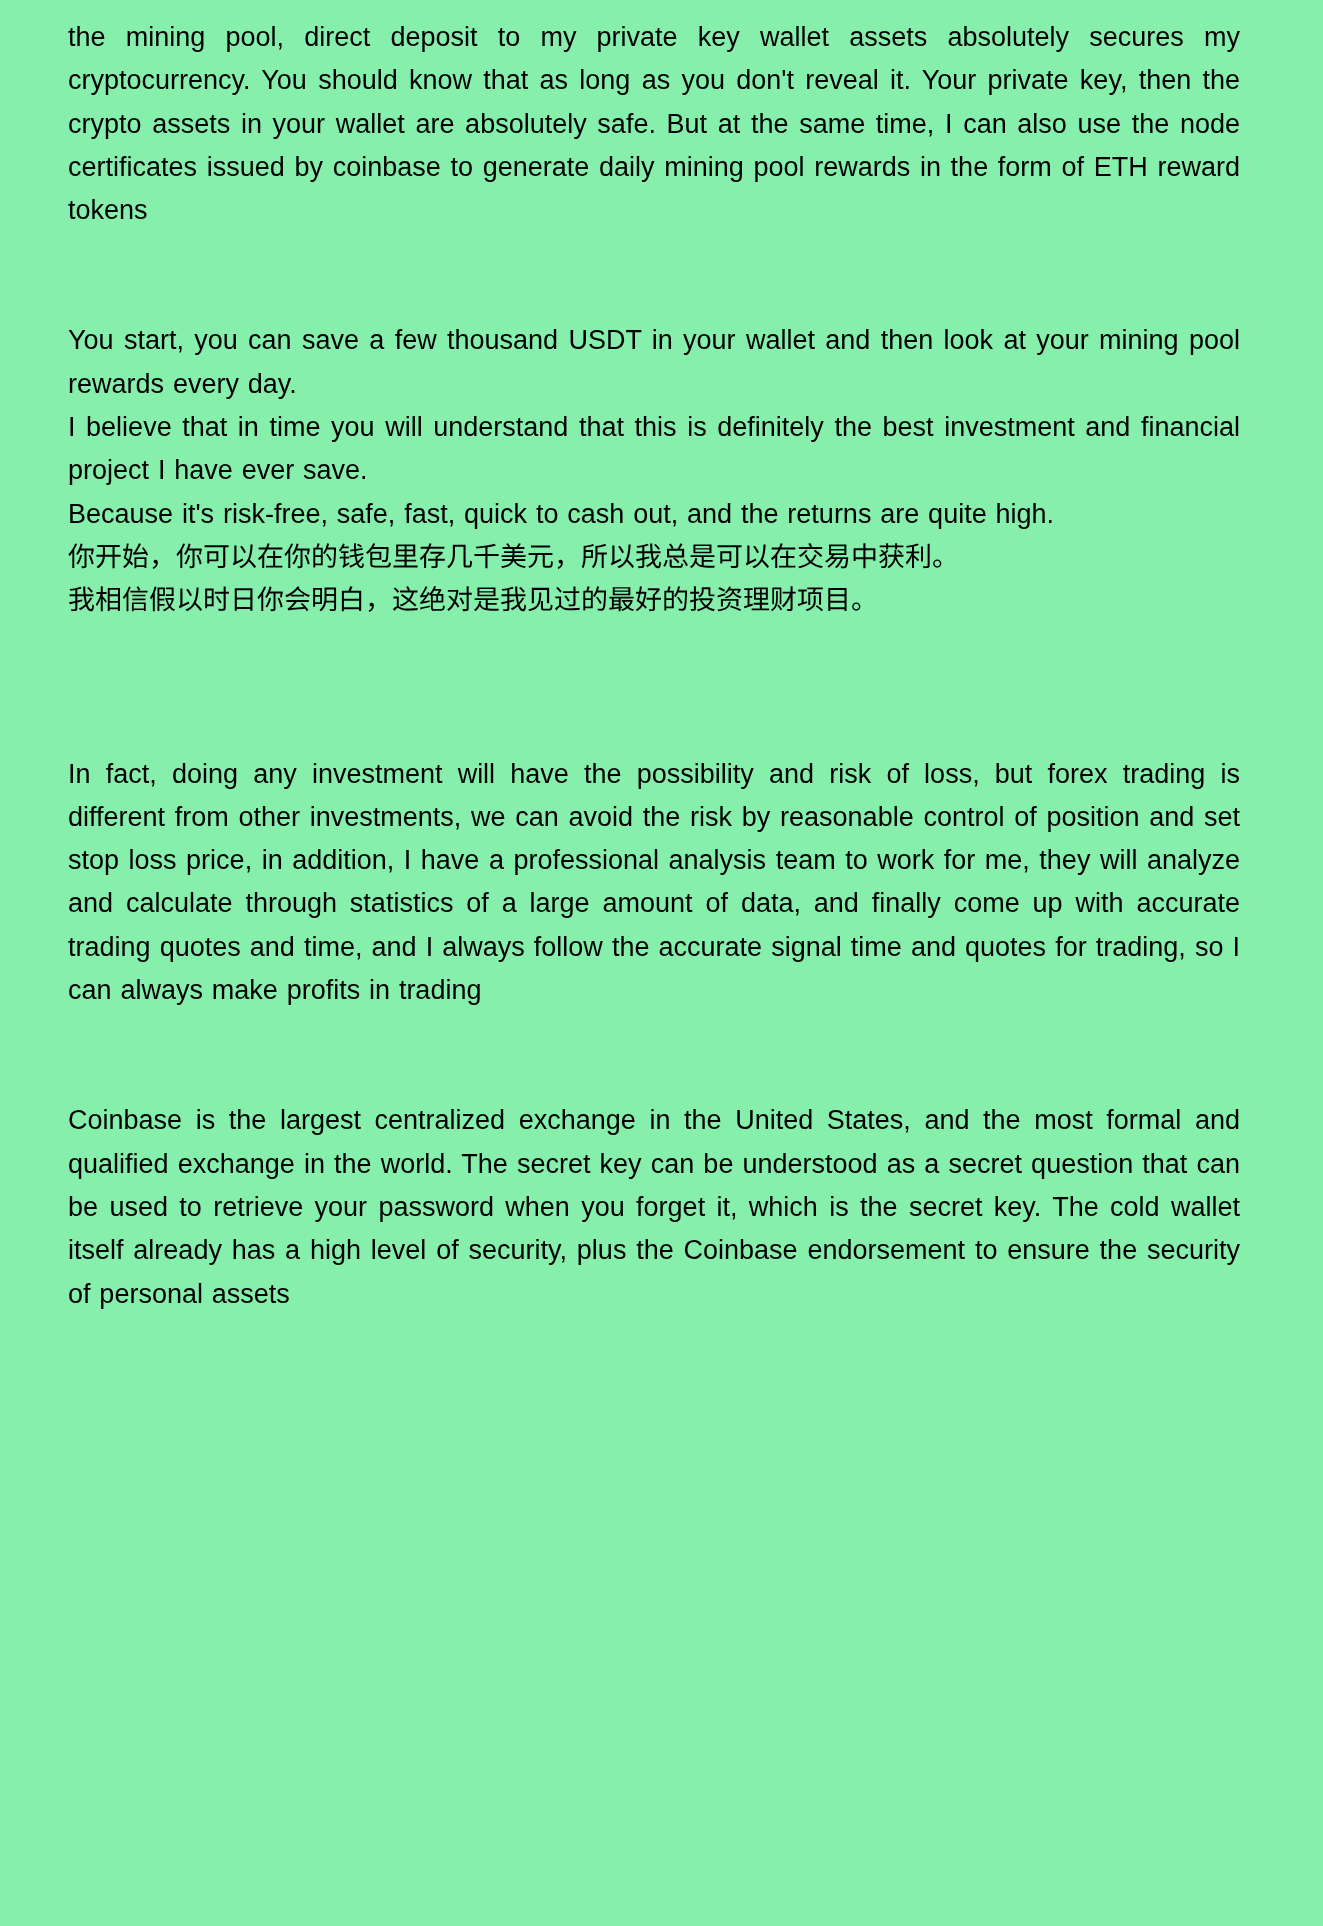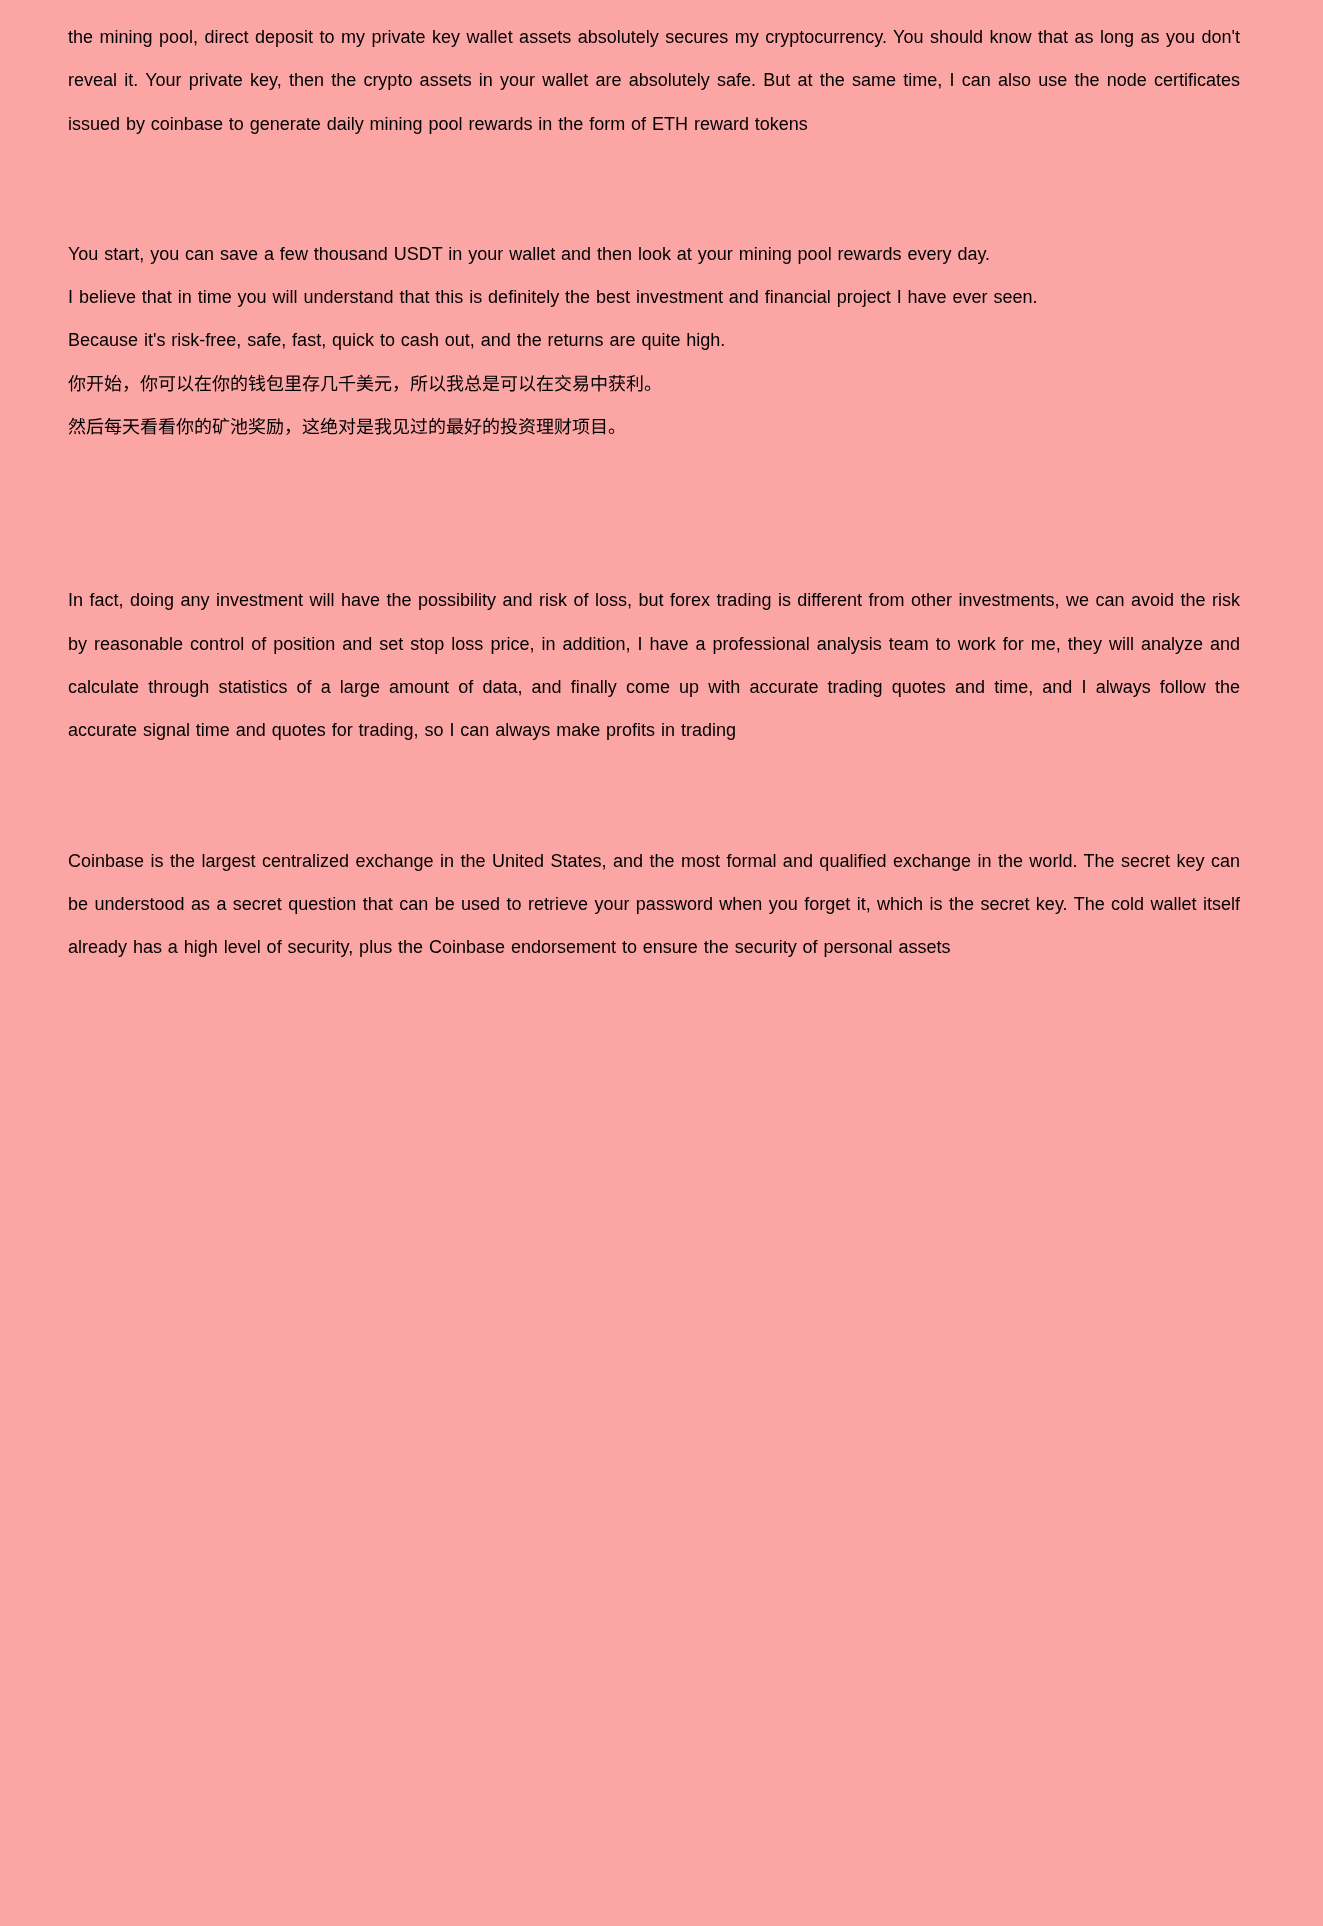--- a/index.html
+++ b/index.html
@@ -5,24 +5,24 @@
   html, body {
     margin: 0;
     padding: 0;
     background: #ffffff;
   }
   .doc-page {
     position: relative;
     width: 1323px;
     height: 1926px;
     box-sizing: border-box;
-    background: #fca5a5;
+    background: #86efac;
     padding: 16px 83px 0 68px;
     font-family: "Liberation Sans", "DejaVu Sans", sans-serif;
-    font-size: 18px;
+    font-size: 27px;
     line-height: 43.3px;
     color: #000000;
     overflow: hidden;
   }
   .doc-page p {
     margin: 0;
     padding: 0;
     text-align: justify;
     text-justify: inter-word;
     word-spacing: 0.05em;
@@ -35,27 +35,27 @@
 
 <div class="doc-page">
 
   <p lang="en">the mining pool, direct deposit to my private key wallet assets absolutely secures my cryptocurrency. You should know that as long as you don't reveal it. Your private key, then the crypto assets in your wallet are absolutely safe. But at the same time, I can also use the node certificates issued by coinbase to generate daily mining pool rewards in the form of ETH reward tokens</p>
 
 
   <div class="gap-2"></div>
 
   <p lang="en">You start, you can save a few thousand USDT in your wallet and then look at your mining pool rewards every day.</p>
 
-  <p lang="en">I believe that in time you will understand that this is definitely the best investment and financial project I have ever seen.</p>
+  <p lang="en">I believe that in time you will understand that this is definitely the best investment and financial project I have ever save.</p>
 
   <p lang="en">Because it's risk-free, safe, fast, quick to cash out, and the returns are quite high.</p>
 
   <p lang="zh-CN">你开始，你可以在你的钱包里存几千美元，所以我总是可以在交易中获利。</p>
 
-  <p lang="zh-CN">然后每天看看你的矿池奖励，这绝对是我见过的最好的投资理财项目。</p>
+  <p lang="zh-CN">我相信假以时日你会明白，这绝对是我见过的最好的投资理财项目。</p>
 
 
   <div class="gap-3"></div>
 
   <p lang="en">In fact, doing any investment will have the possibility and risk of loss, but forex trading is different from other investments, we can avoid the risk by reasonable control of position and set stop loss price, in addition, I have a professional analysis team to work for me, they will analyze and calculate through statistics of a large amount of data, and finally come up with accurate trading quotes and time, and I always follow the accurate signal time and quotes for trading, so I can always make profits in trading</p>
 
 
   <div class="gap-2"></div>
 
   <p lang="en">Coinbase is the largest centralized exchange in the United States, and the most formal and qualified exchange in the world. The secret key can be understood as a secret question that can be used to retrieve your password when you forget it, which is the secret key. The cold wallet itself already has a high level of security, plus the Coinbase endorsement to ensure the security of personal assets</p>

